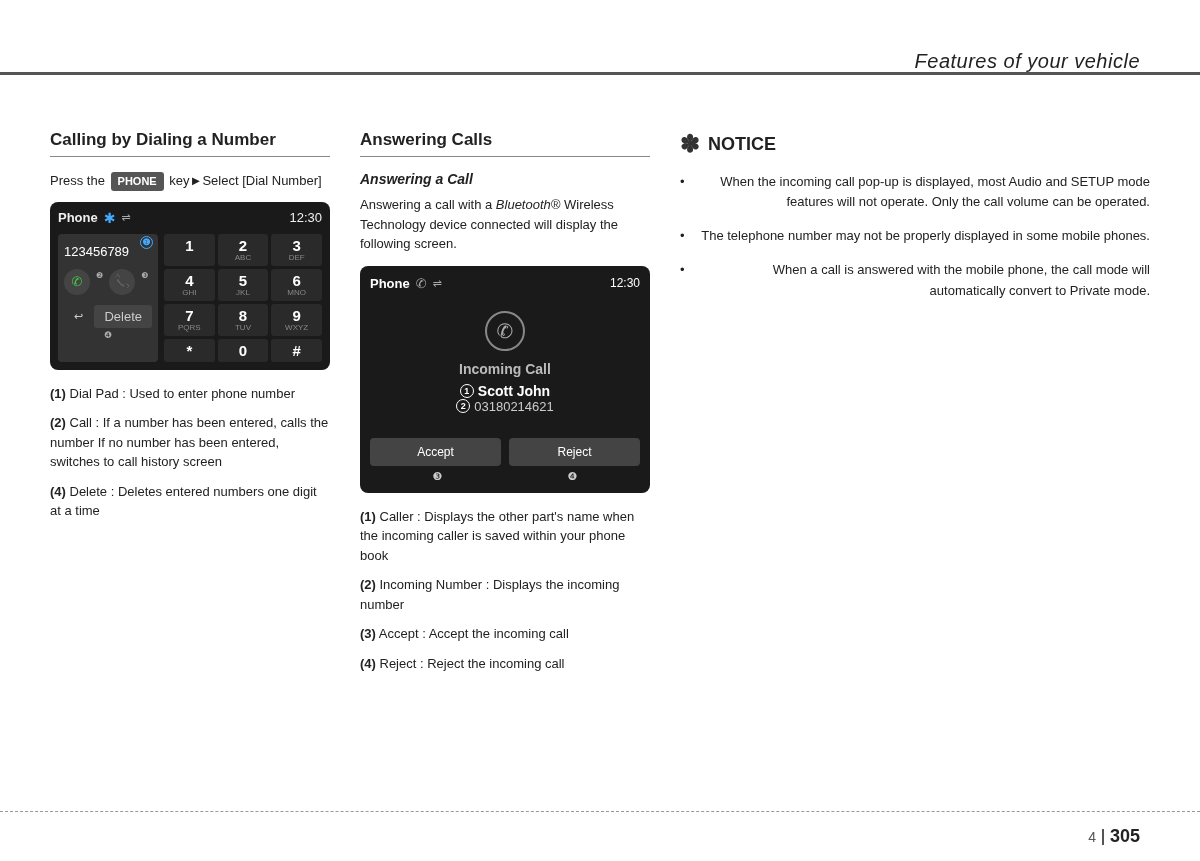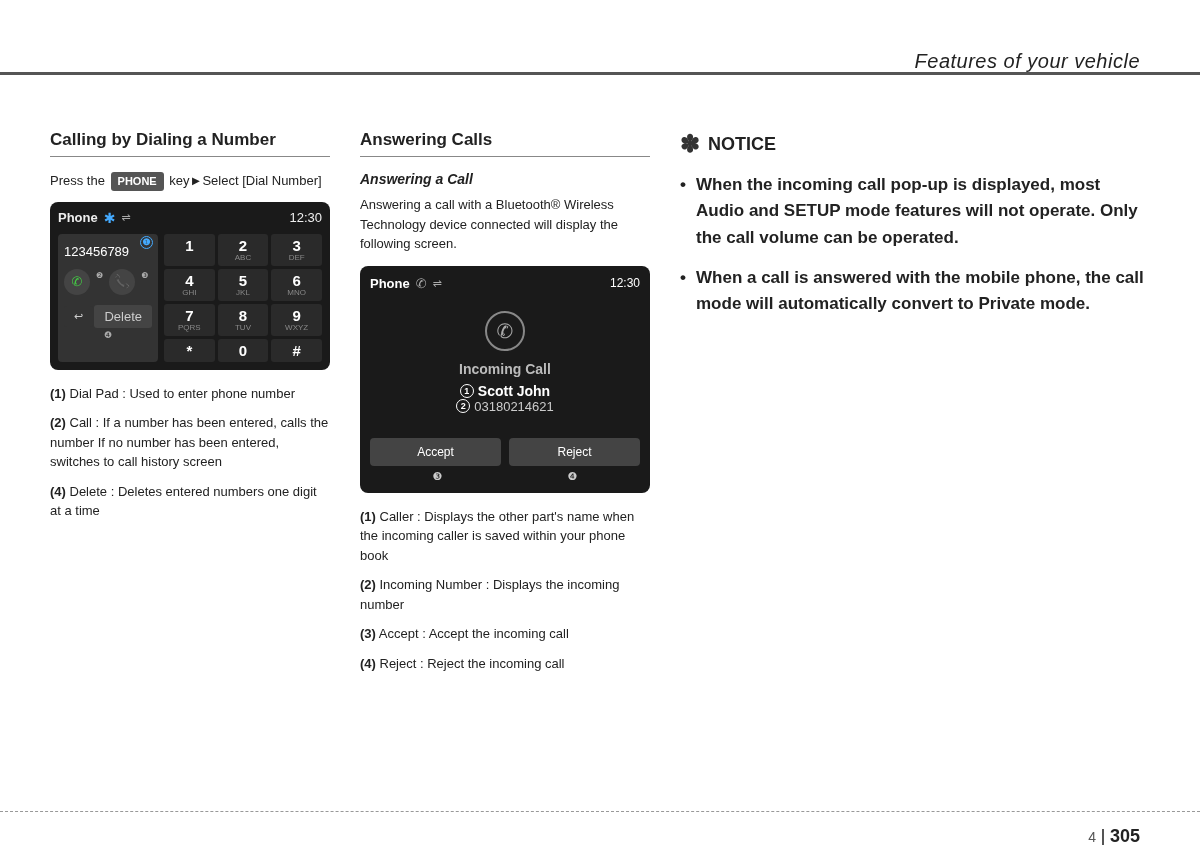--- a/index.html
+++ b/index.html
@@ -234,20 +234,21 @@
       font-size: 14px;
       margin-bottom: 8px;
       color: #222;
     }
     .answering-intro {
       font-size: 13px;
       line-height: 1.5;
       margin-bottom: 12px;
     }
     .bluetooth-text {
+      font-style: italic;
       margin-top: 36px;
     }
 
     
     .incoming-screen {
       background: #1a1a1a;
       border-radius: 8px;
       padding: 10px;
       color: #fff;
       margin-bottom: 14px;
@@ -324,23 +325,24 @@
       font-size: 24px;
       color: #333;
     }
     .notice-list {
       list-style: none;
     }
     .notice-list li {
       padding-left: 16px;
       position: relative;
       margin-bottom: 14px;
-      font-size: 17px;
+      font-size: 13px;
       line-height: 1.55;
-      font-weight: bold;
+      font-weight: normal;
+      text-align: right;
     }
     .notice-list li::before {
       content: '•';
       position: absolute;
       left: 0;
       top: 0;
     }
 
     
     .phone-key-badge {
@@ -528,20 +530,21 @@
       </ul>
   </div>
 
   <div class="col-right">
     <div class="notice-header">
       <span class="notice-star">✽</span>
       <span>NOTICE</span>
     </div>
     <ul class="notice-list">
     <li>When the incoming call pop-up is displayed, most Audio and SETUP mode features will not operate. Only the call volume can be operated.</li>
+        <li>The telephone number may not be properly displayed in some mobile phones.</li>
         <li>When a call is answered with the mobile phone, the call mode will automatically convert to Private mode.</li>
       </ul>
   </div>
 
 </div>
 
 <div class="footer">
   <div class="footer-page">
     <span class="footer-page-num">4</span>
     <span class="footer-page-total">305</span>

